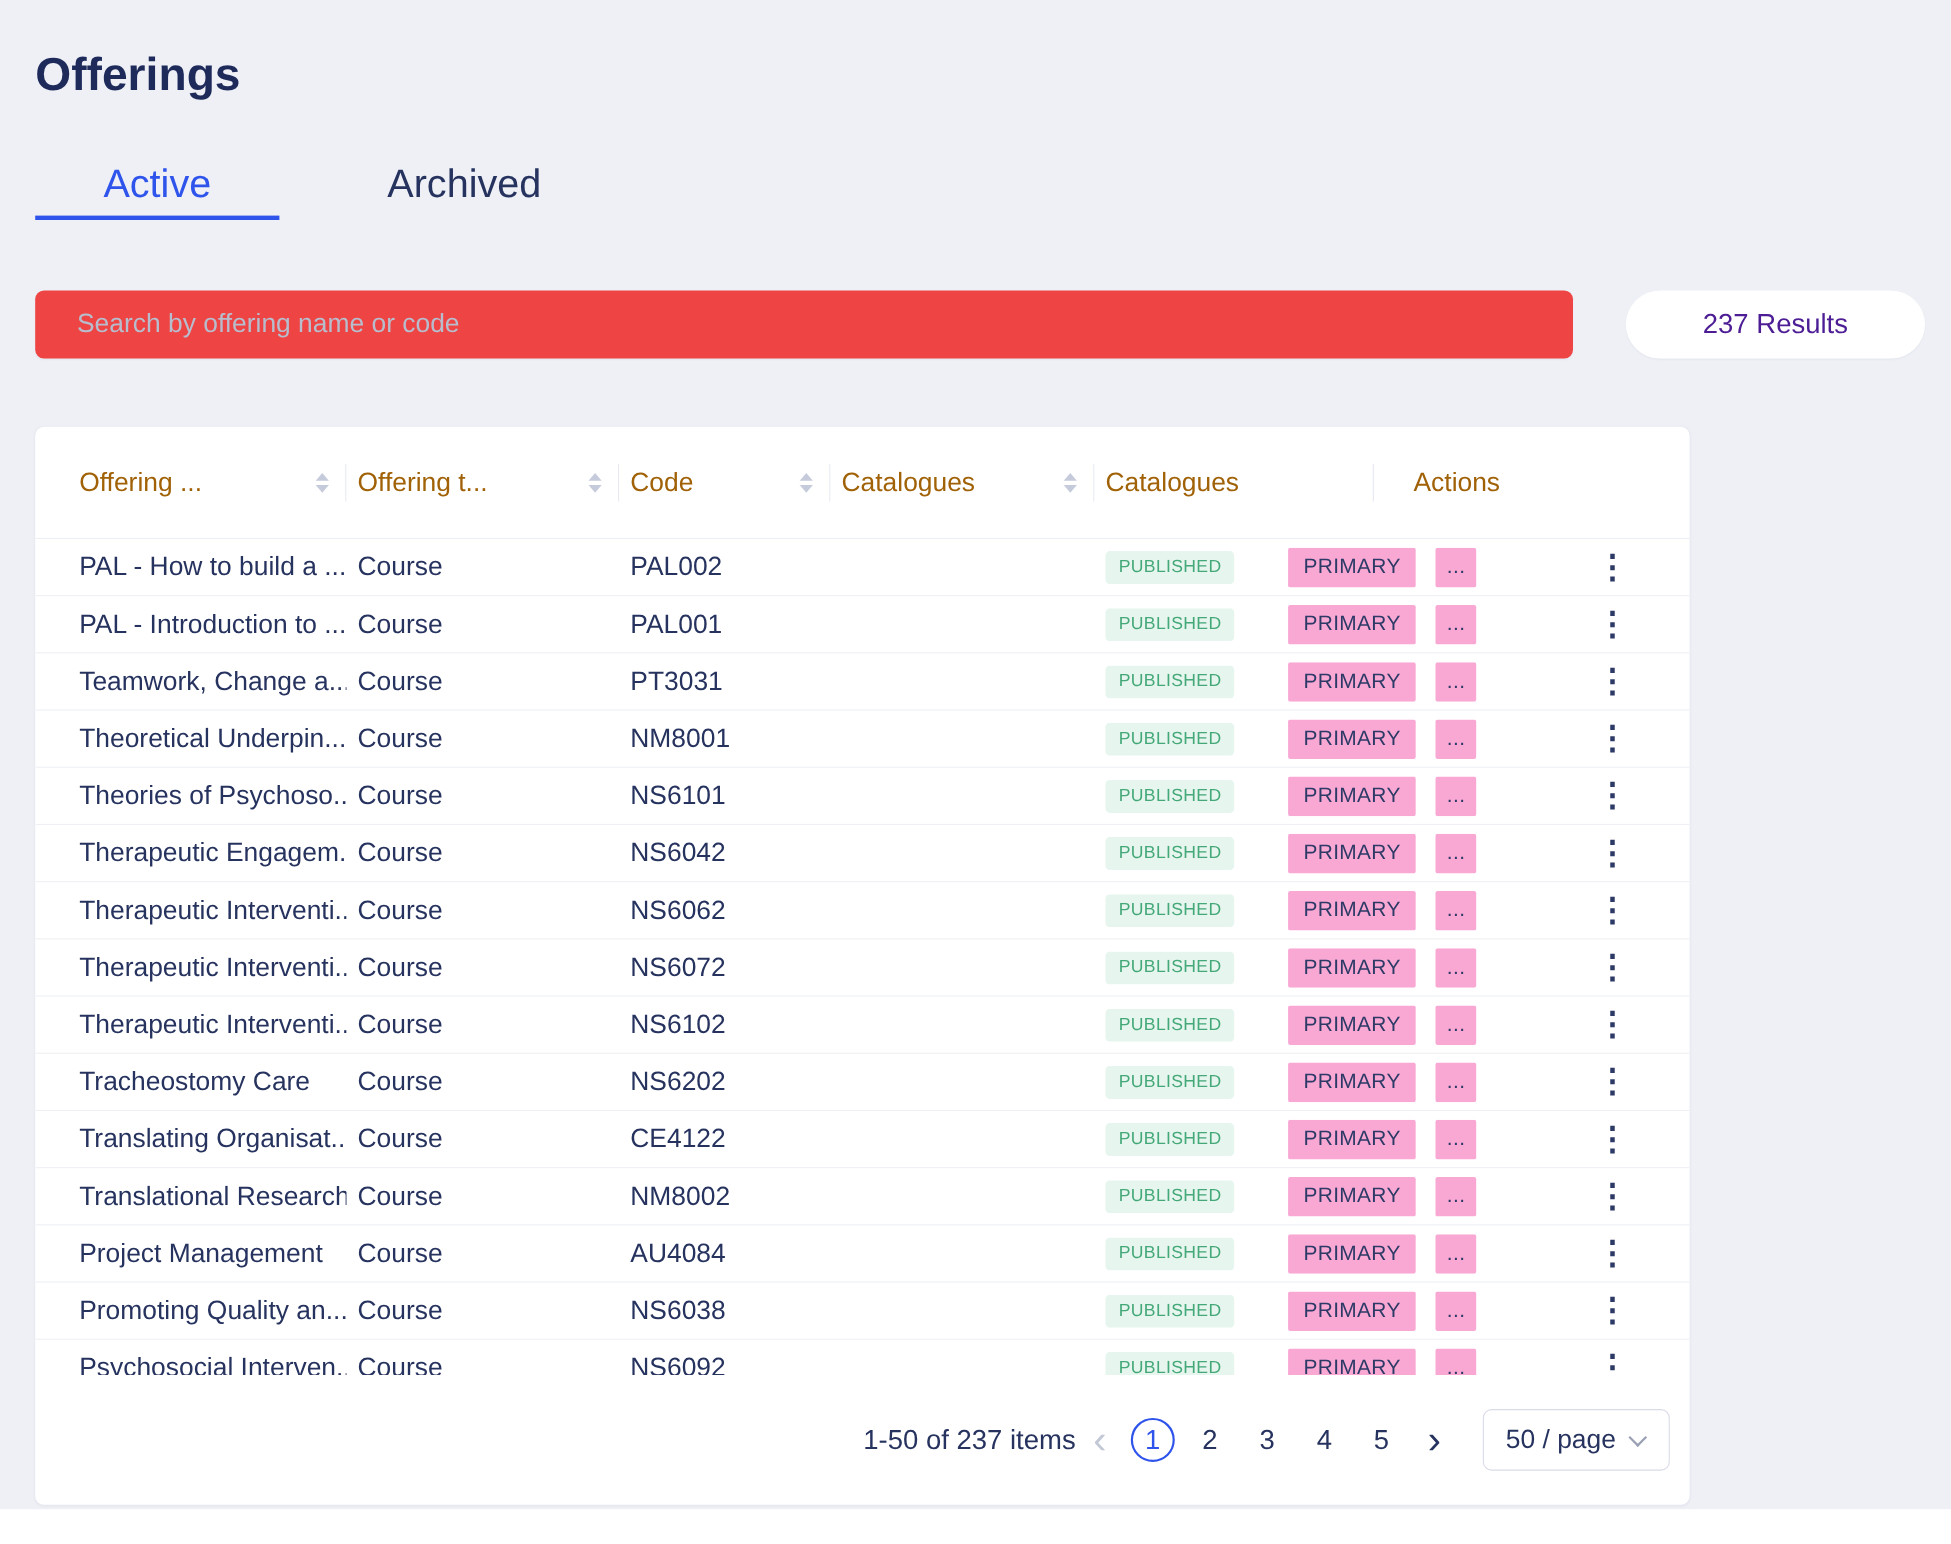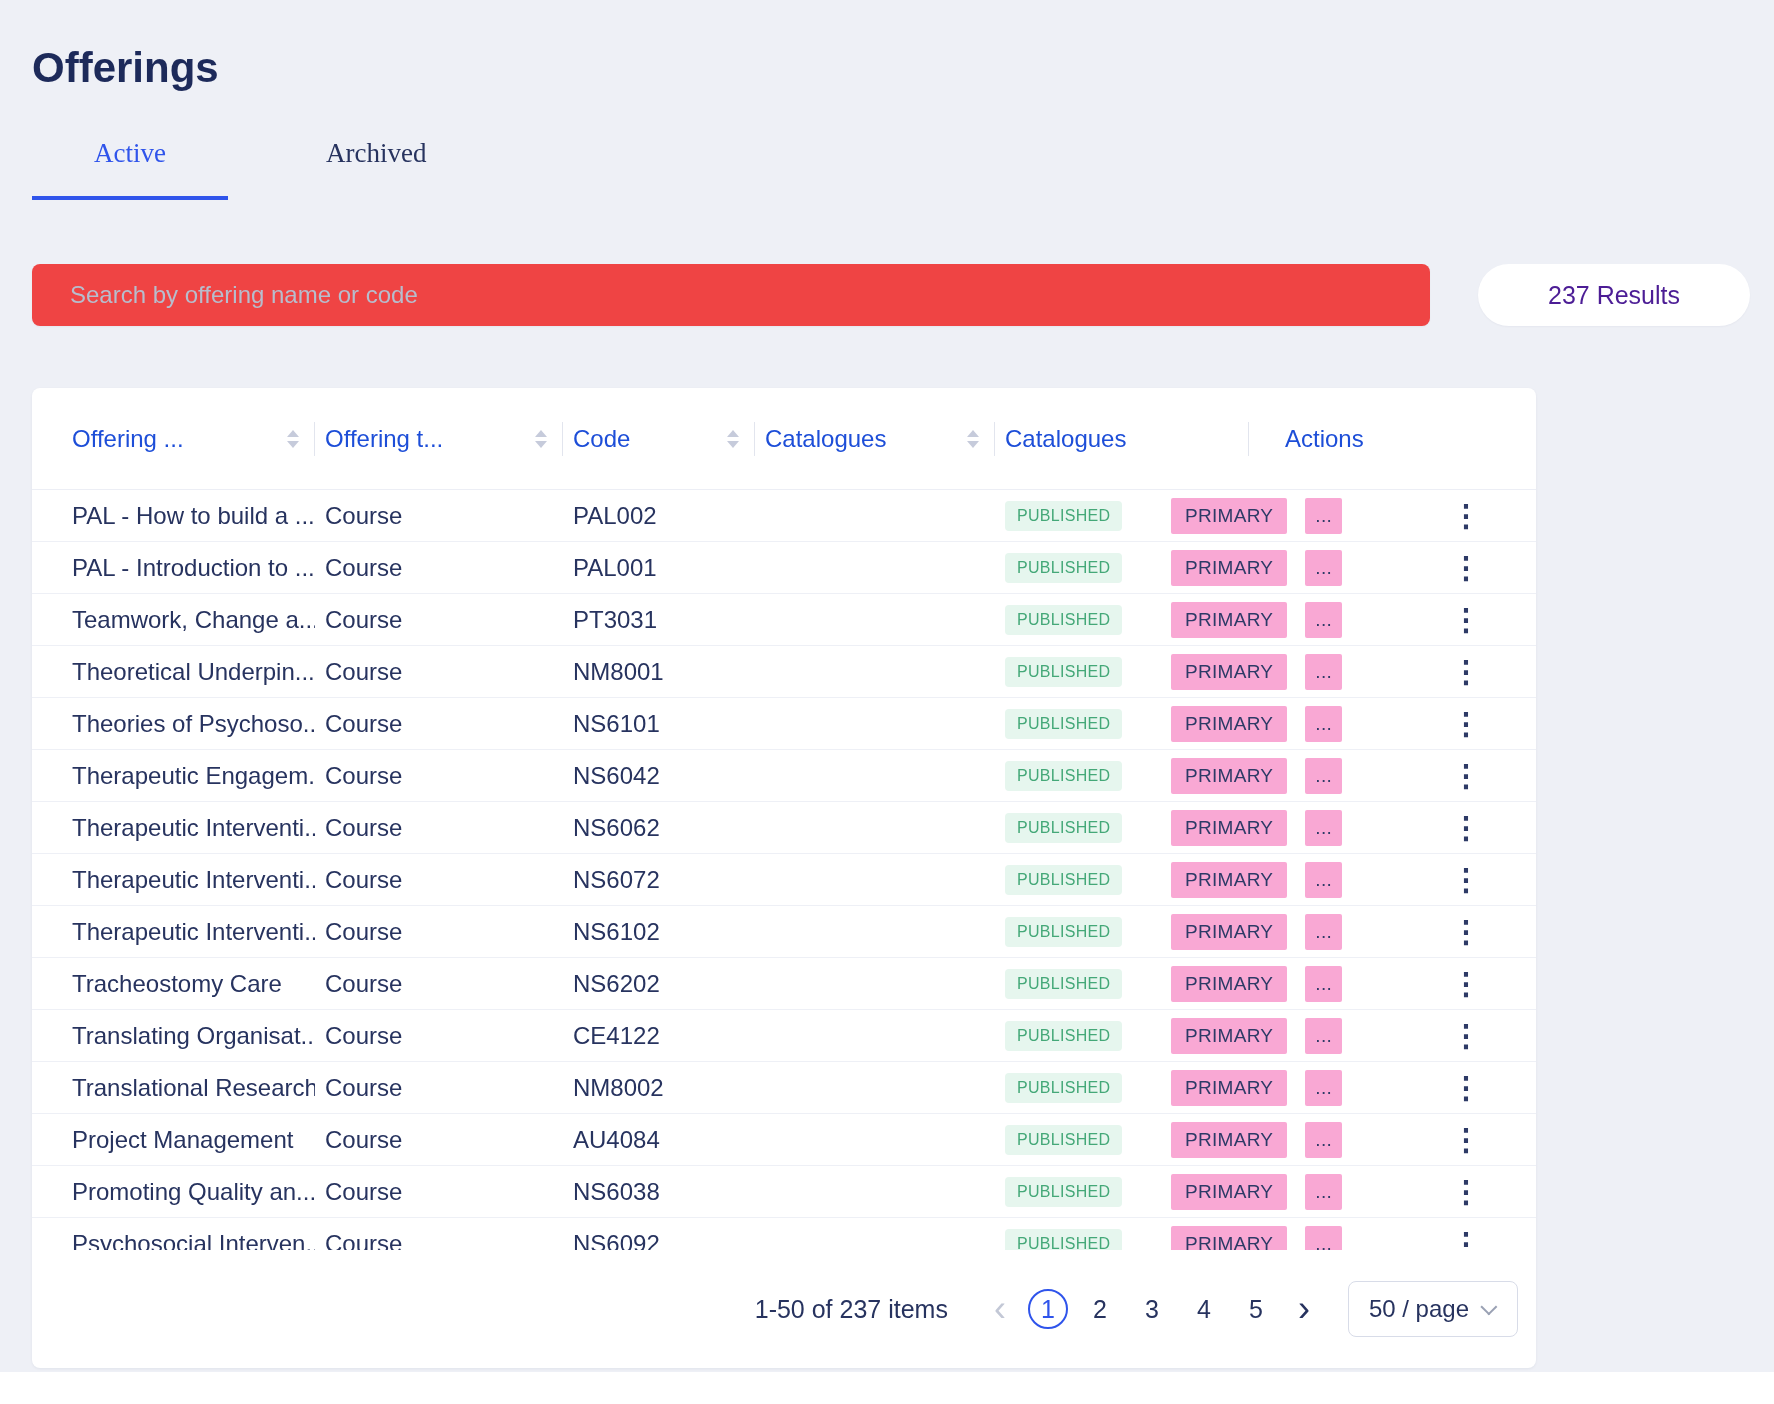--- a/index.html
+++ b/index.html
@@ -25,28 +25,27 @@
 
   
   .tabs {
     display: flex;
     margin-top: 46px;
     gap: 36px;
   }
   .tab {
     height: 62px;
     display: flex;
-    align-items: flex-start;
+    align-items: center;
     justify-content: center;
     padding: 0 62px;
-    font-size: 27px;
+    font-size: 36px;
     color:#27335f;
     cursor: pointer;
     border-bottom: 4px solid transparent;
-    font-family: Liberation Serif, serif;
   }
   .tab.active {
     color: #2f54eb;
     border-bottom-color: #2f54eb;
   }
 
   
   .toolbar {
     margin-top: 64px;
     display: flex;
@@ -98,21 +97,21 @@
     display: flex;
     height: 102px;
     border-bottom: 1px solid #eceef5;
     flex: none;
   }
   .th {
     display: flex;
     align-items: center;
     position: relative;
     font-size: 24px;
-    color:#1d4ed8;
+    color:#a16207;
     white-space: nowrap;
     overflow: hidden;
     cursor: pointer;
   }
   .th:not(:last-child)::after {
     content:"";
     position: absolute;
     right: 0;
     top: 34px;
     width: 1px;
@@ -190,21 +189,21 @@
   
   .pagination {
     flex: 1;
     display: flex;
     align-items: center;
     justify-content: flex-end;
     padding-right: 18px;
     font-size: 25px;
     color:#27335f;
   }
-  .pg-summary { margin-right: 30px; }
+  .pg-summary { }
   .pg-arrow {
     font-size: 36px;
     line-height: 1;
     margin: 0 10px;
     padding: 0 6px;
     cursor: pointer;
     user-select: none;
   }
   .pg-arrow.prev { color:#c3c8d6; }
   .pg-arrow.next { color:#27335f; }

